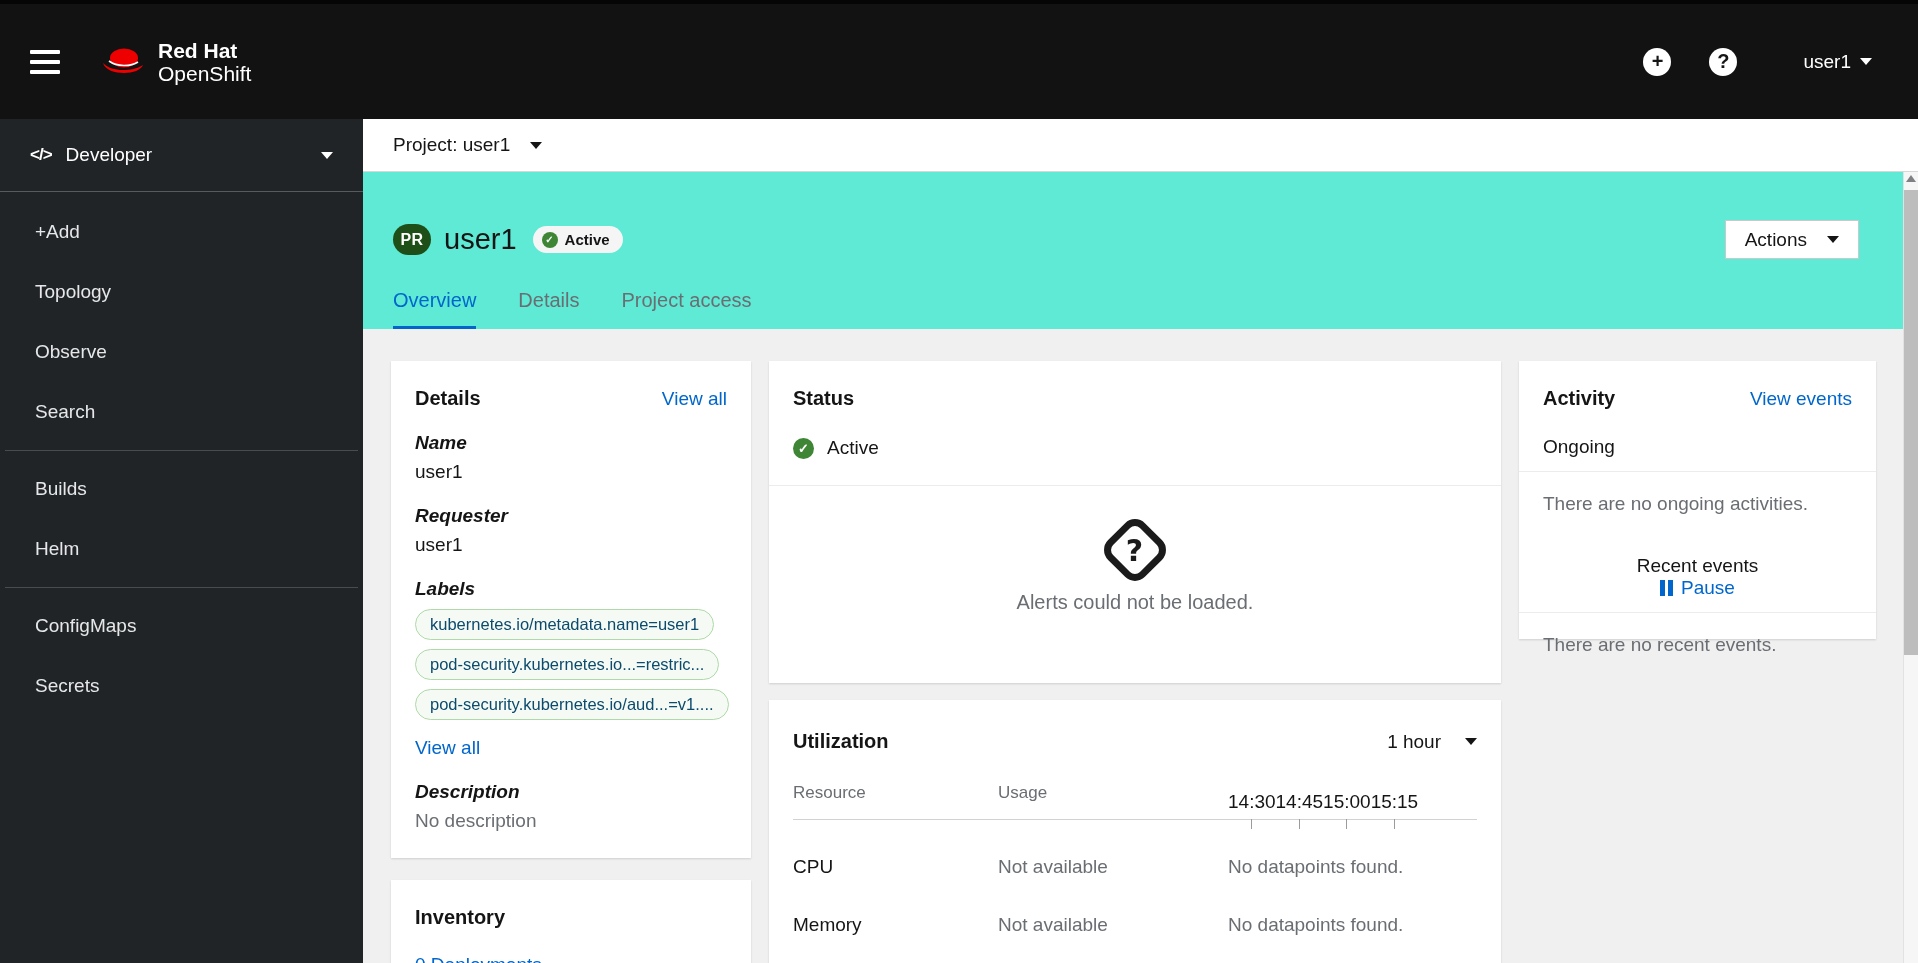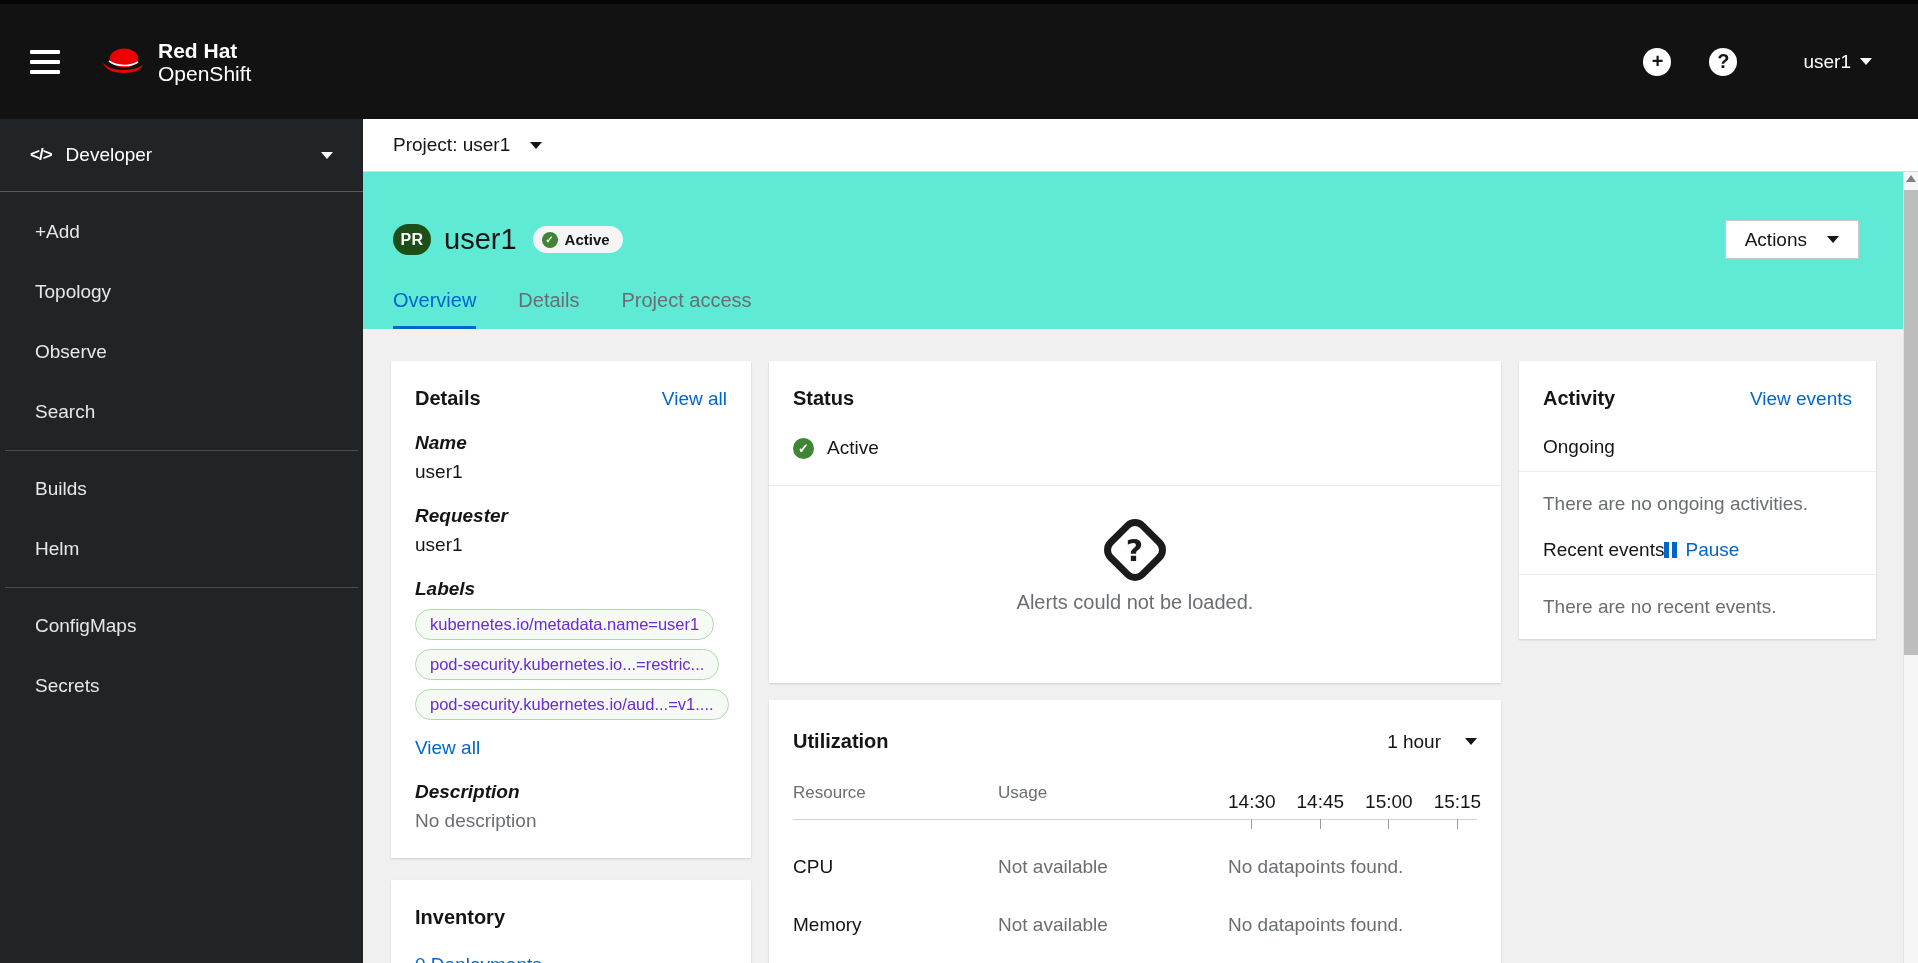--- a/index.html
+++ b/index.html
@@ -76,21 +76,21 @@
   .card-head { display:flex; align-items:center; justify-content:space-between; }
   .card-title { font-size:20px; font-weight:bold; color:#151515; }
   .link { color:#0066cc; font-size:19px; cursor:pointer; text-decoration:none; }
   .gray { color:#6a6e73; }
 
   
   .details-card { min-height:473px; padding:26px 24px; }
   .fld-label { font-size:19px; font-weight:bold; margin-top:22px;font-style:italic; }
   .fld-value { font-size:19px; margin-top:7px; }
   .lbl-pill { display:table; white-space:nowrap; margin-top:9px; padding:5px 14px; font-size:16.5px;
-    color:#6d28d9; background:#f5fbf4; border:1px solid #afd9a8; border-radius:17px; cursor:pointer; }
+    color:#0c4a6e; background:#f5fbf4; border:1px solid #afd9a8; border-radius:17px; cursor:pointer; }
   .labels-viewall { display:inline-block; margin-top:17px; }
 
   
   .status-card { height:322px; padding:26px 0 0 0; }
   .status-card .pad { padding:0 24px; }
   .active-row { display:flex; align-items:center; gap:13px; margin-top:27px; font-size:19px; }
   .hr { border-top:1px solid #ececec; }
   .status-card .hr { margin-top:26px; }
   .alerts-zone { display:flex; flex-direction:column; align-items:center; padding-top:38px; }
   .unknown-icon { width:52px; height:52px; border:7px solid #1b1b1b; border-radius:14px; transform:rotate(45deg);
@@ -99,32 +99,32 @@
     font-family:"DejaVu Sans", sans-serif; }
   .alerts-msg { margin-top:15px; font-size:20px; }
 
   
   .activity-card { height:278px; padding:26px 0 0 0; }
   .activity-card .pad { padding:0 24px; }
   .sub-head { font-size:19px; color:#151515; }
   .act-ongoing { margin-top:26px; }
   .activity-card .hr { margin-top:13px; }
   .muted-line { font-size:19px; margin-top:21px; }
-  .recent-row { display:flex; align-items:center; justify-content:flex-start; margin-top:24px; }
+  .recent-row { display:flex; align-items:center; justify-content:flex-end; margin-top:40px;flex-direction:column; }
   .pause-btn { display:flex; align-items:center; gap:8px; color:#0066cc; font-size:19px; cursor:pointer; }
   .pause-ic { display:flex; gap:3px; }
   .pause-ic i { display:block; width:5px; height:16px; background:#0066cc; }
 
   
   .util-card { height:420px; padding:30px 24px 0 24px; }
   .util-duration { display:flex; align-items:center; gap:24px; font-size:19px; cursor:pointer; }
   .util-grid { display:grid; grid-template-columns:205px 230px 1fr; align-items:end; }
   .util-head { margin-top:30px; border-bottom:1px solid #d2d2d2; }
   .util-head .colh { font-size:17px; color:#6a6e73; padding-bottom:16px; }
-  .times { display:flex; justify-content:flex-start; gap:21px; }
+  .times { display:flex; justify-content:flex-start; }
   .time-cell { display:flex; flex-direction:column; align-items:center; margin-bottom:-10px; }
   .time-cell b { font-weight:400; font-size:19px; color:#151515; }
   .tick { width:1px; height:10px; background:#9b9b9b; margin-top:6px; }
   .util-row { padding-top:36px; align-items:center; }
   .util-row .rname { font-size:19px; color:#151515; }
   .util-row .rval { font-size:19px; }
 
   
   .inv-card { min-height:160px; padding:26px 24px; }
   .inv-link { display:inline-block; margin-top:25px; }

